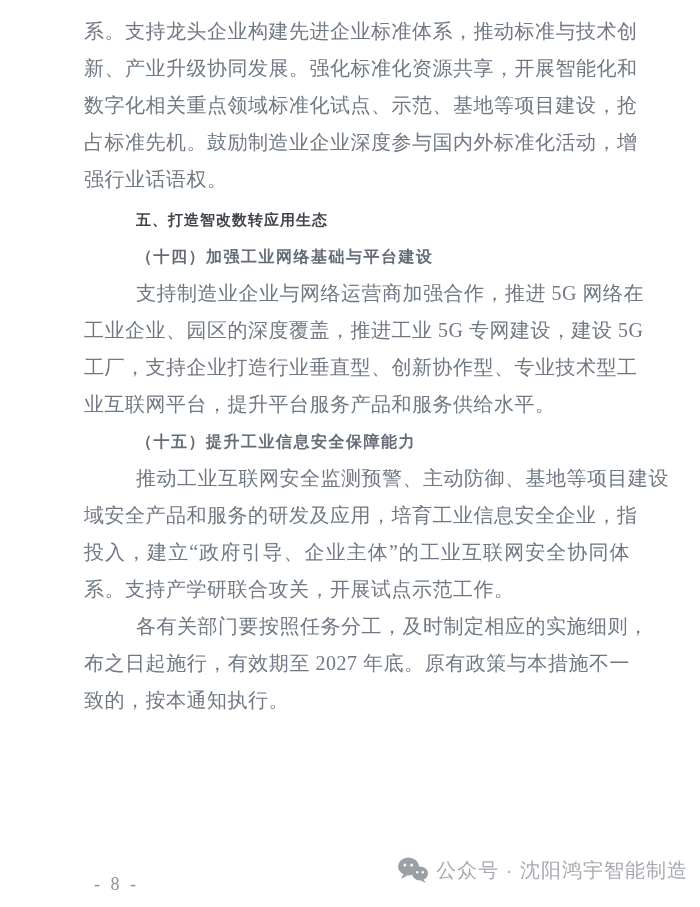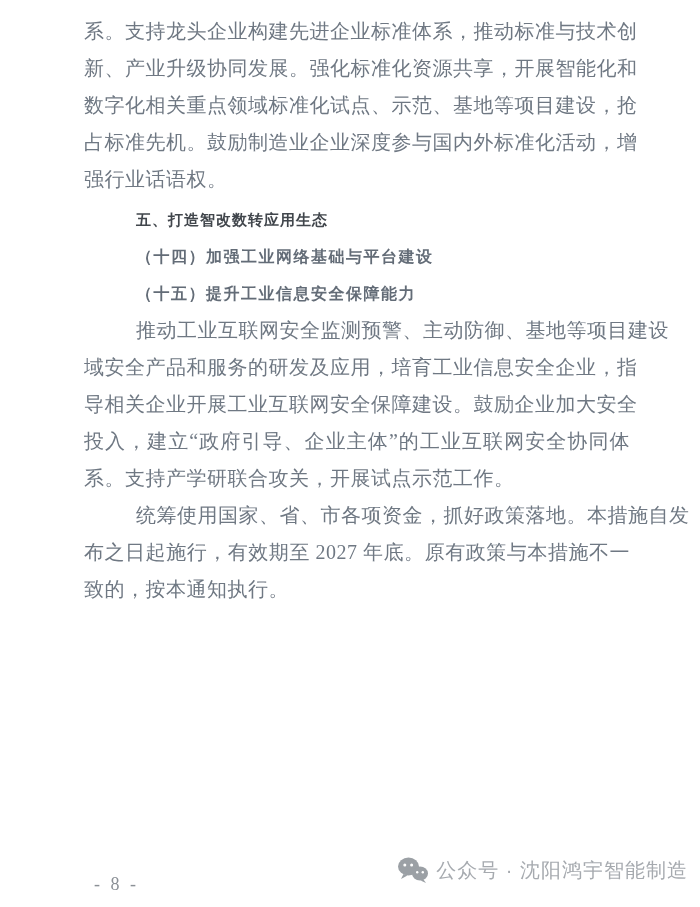--- a/index.html
+++ b/index.html
@@ -83,33 +83,38 @@
         <div class="line">新、产业升级协同发展。强化标准化资源共享，开展智能化和</div>
         <div class="line">数字化相关重点领域标准化试点、示范、基地等项目建设，抢</div>
         <div class="line">占标准先机。鼓励制造业企业深度参与国内外标准化活动，增</div>
         <div class="line last">强行业话语权。</div>
       </div>
 
     <div class="heading">五、打造智改数转应用生态</div>
 
     <div class="subheading">（十四）加强工业网络基础与平台建设</div>
 
+    <div class="para indent">
+        <div class="line">支持制造业企业与网络运营商加强合作，推进 5G 网络在</div>
+        <div class="line">工业企业、园区的深度覆盖，推进工业 5G 专网建设，建设 5G</div>
+        <div class="line">工厂，支持企业打造行业垂直型、创新协作型、专业技术型工</div>
+        <div class="line last">业互联网平台，提升平台服务产品和服务供给水平。</div>
+      </div>
 
     <div class="subheading">（十五）提升工业信息安全保障能力</div>
 
     <div class="para indent">
         <div class="line">推动工业互联网安全监测预警、主动防御、基地等项目建设</div>
         <div class="line">域安全产品和服务的研发及应用，培育工业信息安全企业，指</div>
-        <div class="line">导相关企业开展工业互联网安全保障建设。鼓励企业加大安全</div>
         <div class="line">投入，建立“政府引导、企业主体”的工业互联网安全协同体</div>
         <div class="line last">系。支持产学研联合攻关，开展试点示范工作。</div>
       </div>
 
     <div class="para indent">
-        <div class="line">统筹使用国家、省、市各项资金，抓好政策落地。本措施自发</div>
+        <div class="line">各有关部门要按照任务分工，及时制定相应的实施细则，</div>
         <div class="line">布之日起施行，有效期至 2027 年底。原有政策与本措施不一</div>
         <div class="line last">致的，按本通知执行。</div>
       </div>
   </div>
 
   <div class="footer-page-number">- 8 -</div>
 
   <div class="watermark">
     <svg class="wechat-icon" width="32" height="28" viewBox="0 0 32 28" aria-hidden="true">
       <ellipse cx="11.5" cy="10.5" rx="10.5" ry="9" fill="#9ba0a5"></ellipse>

